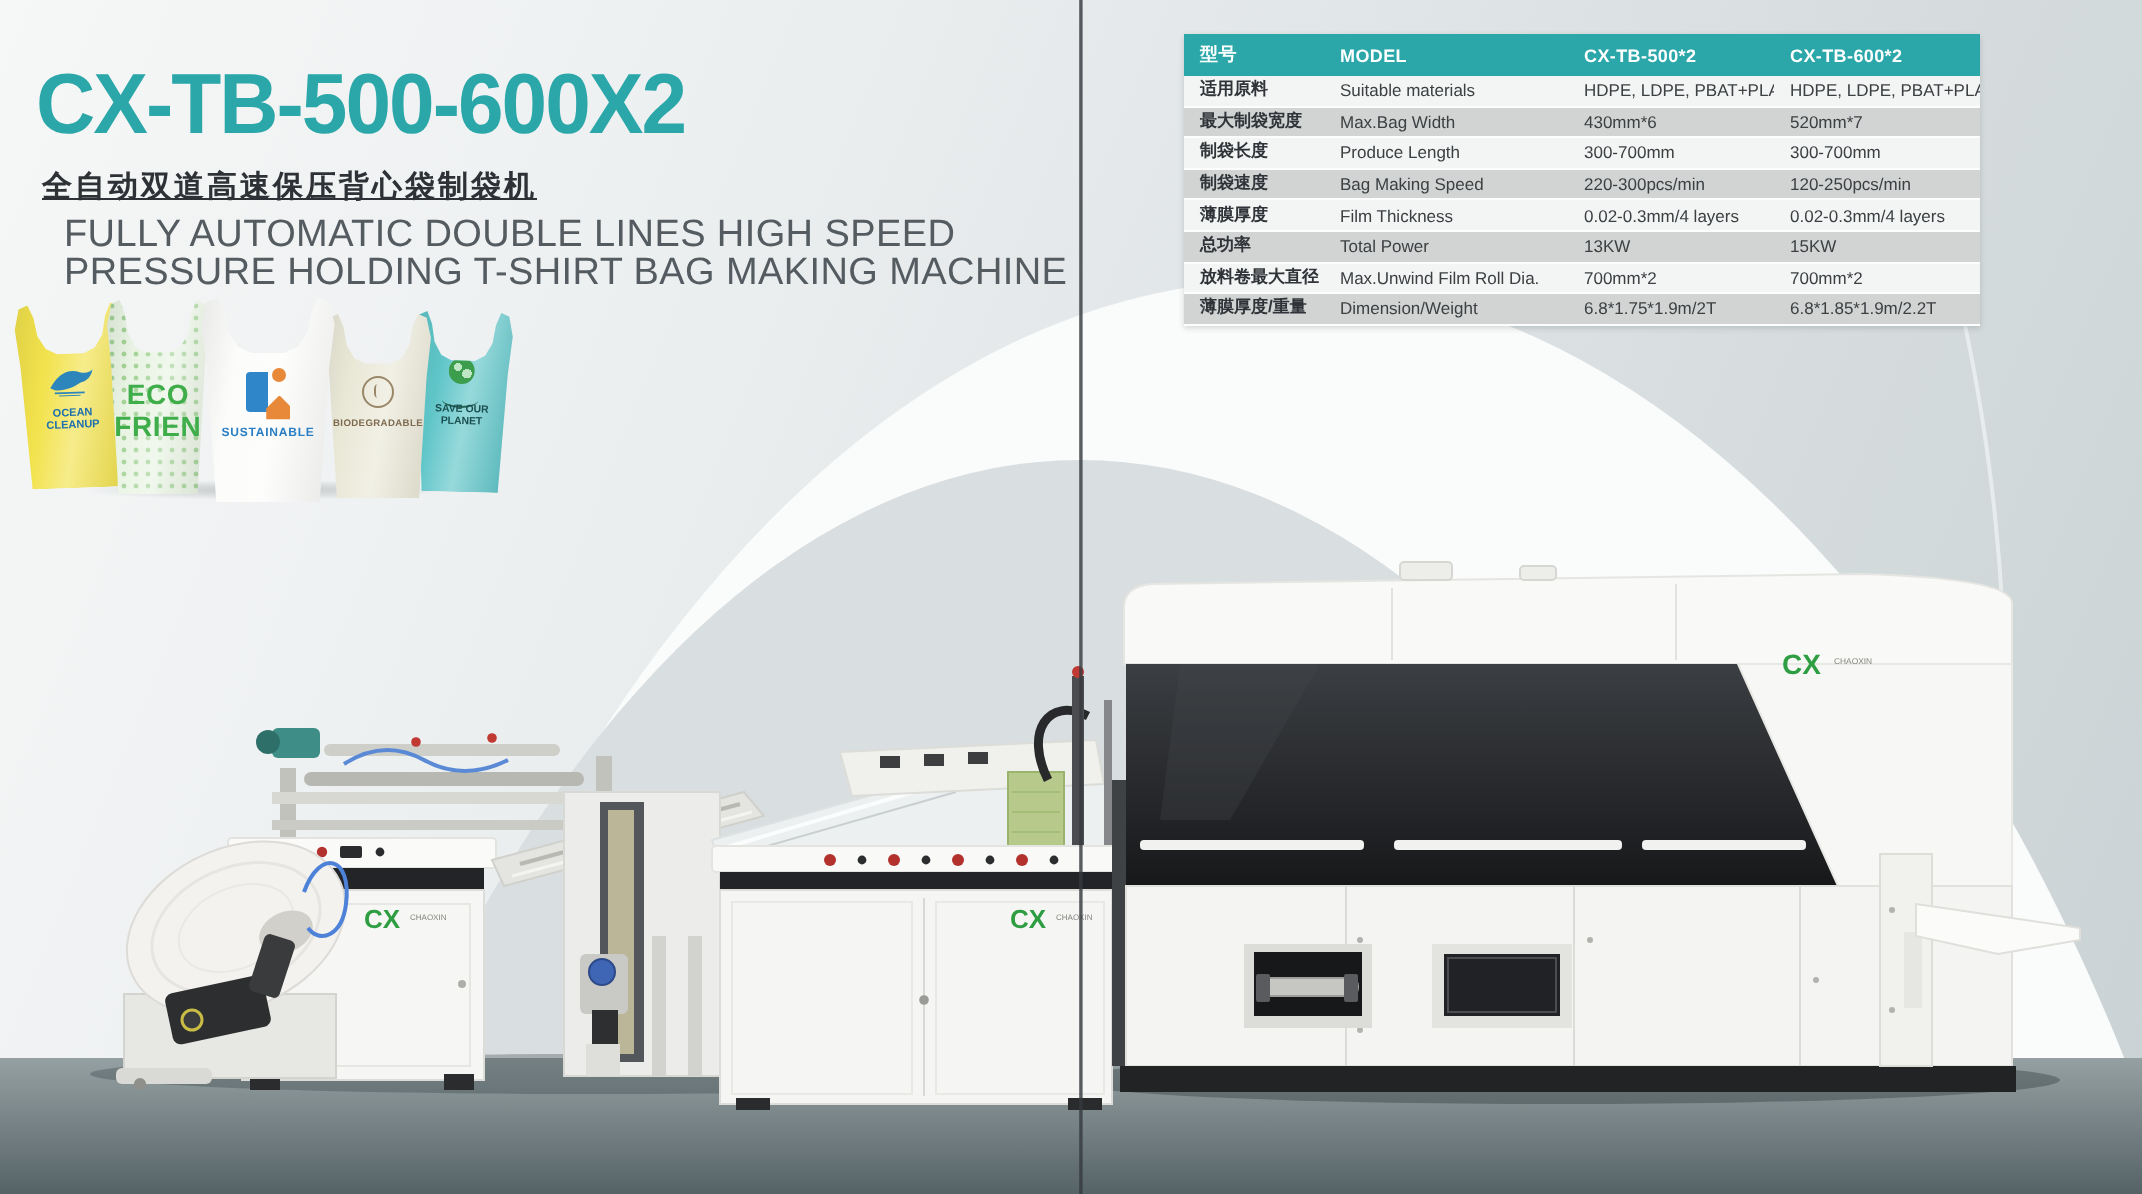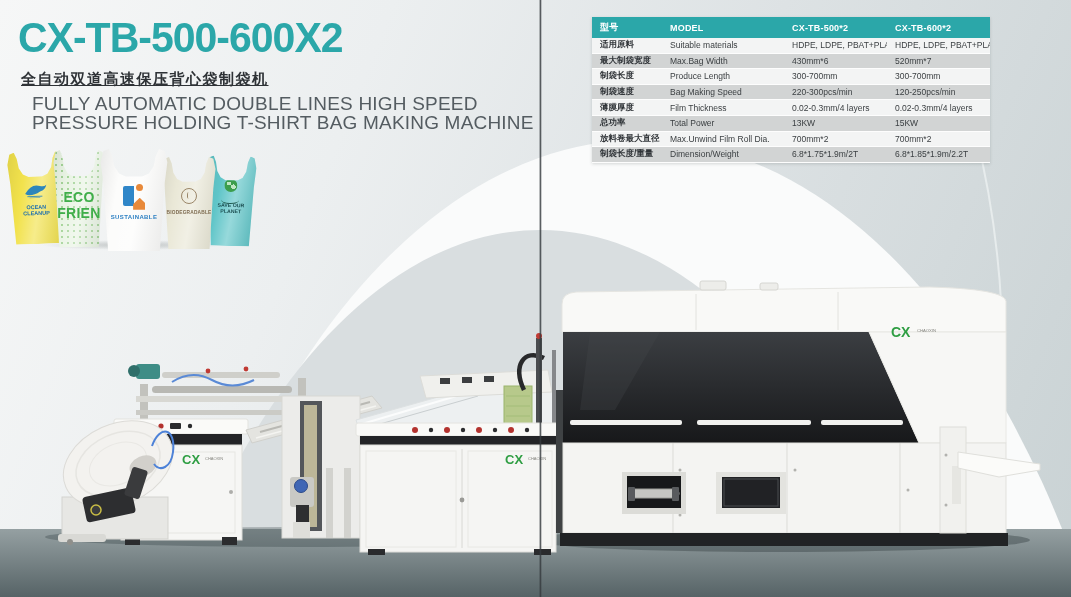--- a/index.html
+++ b/index.html
@@ -3,21 +3,21 @@
 <meta charset="utf-8">
 <style>
   html,body{margin:0;padding:0;background:#9aa3a5;}
   .stage{
     position:relative;width:1071px;height:597px;overflow:hidden;
     font-family:"Liberation Sans",sans-serif;
     background:linear-gradient(112deg,#f6f7f7 0%,#eceff0 30%,#dde2e4 60%,#c9d2d4 100%);
   }
   .stage svg{position:absolute;left:0;top:0;}
   
-  .hdr{position:absolute;left:18px;top:14px;z-index:10;}
+  .hdr{position:absolute;left:18px;top:28px;z-index:10;}
   .hdr .title{font-size:41px;font-weight:700;color:#2ba7a9;letter-spacing:-1px;transform:scaleY(1.04);transform-origin:left top;white-space:nowrap;}
   .hdr .sub-zh{margin-top:9px;margin-left:3px;font-size:15px;font-weight:700;color:#2e3236;letter-spacing:1.5px;text-decoration:underline;}
   .hdr .sub-en{margin-top:5px;margin-left:14px;font-size:19px;color:#545c61;letter-spacing:.2px;line-height:19px;}
   
   .spec-table{
     position:absolute;left:592px;top:17px;width:398px;z-index:10;
     display:grid;grid-template-columns:70px 122px 103px 103px;
     box-shadow:0 1px 3px rgba(40,50,52,.18);
   }
   .spec-table .th{background:#2ba7a9;color:#fff;font-size:9px;font-weight:700;height:21px;display:flex;align-items:center;padding-left:8px;letter-spacing:.2px;text-align:center;}
@@ -271,21 +271,21 @@
       <div class="td c2">0.02-0.3mm/4 layers</div>
       <div class="td c3">0.02-0.3mm/4 layers</div>
       <div class="td c0 alt">总功率</div>
       <div class="td c1 alt">Total Power</div>
       <div class="td c2 alt">13KW</div>
       <div class="td c3 alt">15KW</div>
       <div class="td c0">放料卷最大直径</div>
       <div class="td c1">Max.Unwind Film Roll Dia.</div>
       <div class="td c2">700mm*2</div>
       <div class="td c3">700mm*2</div>
-      <div class="td c0 alt">制袋长度/重量</div>
+      <div class="td c0 alt">薄膜厚度/重量</div>
       <div class="td c1 alt">Dimension/Weight</div>
       <div class="td c2 alt">6.8*1.75*1.9m/2T</div>
       <div class="td c3 alt">6.8*1.85*1.9m/2.2T</div>
     </div>
 
   <div class="bags">
     <div class="bags-shadow"></div>
     <div class="bag bag-1" style="background-color: rgb(242, 226, 76);">
       <svg class="dolphin" viewBox="0 0 24 14" width="26" height="15">
         <path d="M2 10 Q8 0 16 3 Q20 4 22 2 Q21 7 16 8 Q10 12 4 11 Z" fill="#2d86bb"></path>

